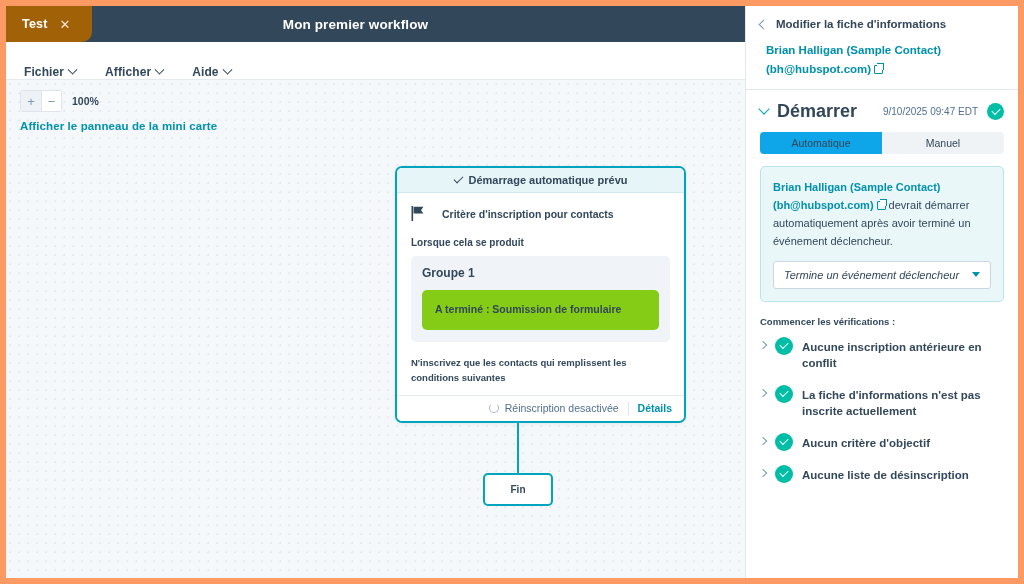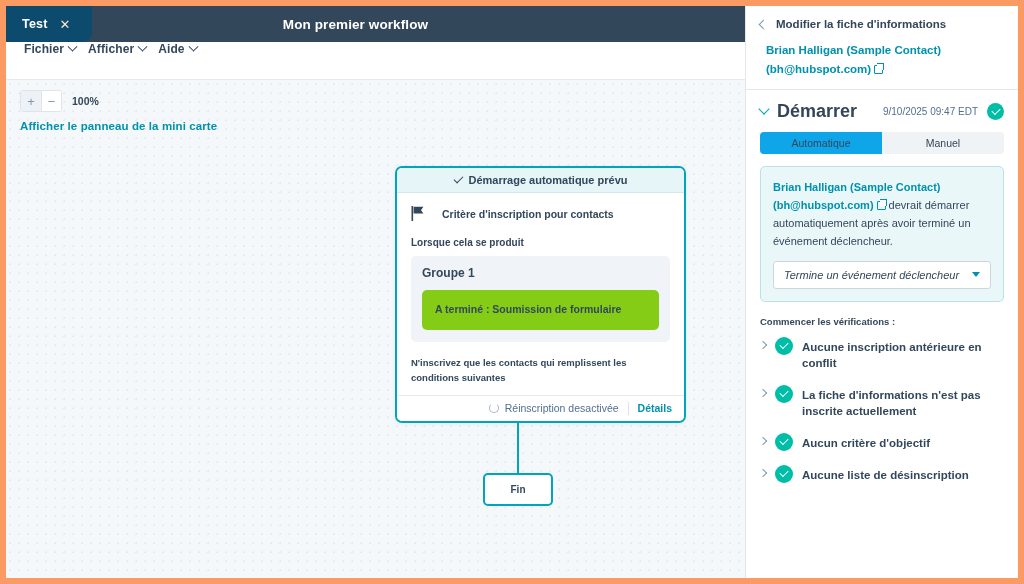--- a/index.html
+++ b/index.html
@@ -35,21 +35,21 @@
   .titlebar {
     position: relative;
     height: 36px;
     background: #33475b;
     display: flex; align-items: center;
     flex: 0 0 36px;
   }
   .tab {
     position: absolute; left: 0; top: 0;
     width: 86px; height: 36px;
-    background: #0c4a6e;
+    background: #a16207;
     border-radius: 0 0 10px 0;
     display: flex; align-items: center;
     gap: 12px;
     padding-left: 16px;
     color: #ffffff;
     font-size: 12.5px; font-weight: bold;
     letter-spacing: .2px;
   }
   .tab-close {
     font-size: 13px; font-weight: normal; color: #ffe3d2;
@@ -61,22 +61,22 @@
     font-size: 13.5px; font-weight: bold;
     letter-spacing: .1px;
     padding-right: 40px;
   }
 
   
   .menubar {
     height: 38px; flex: 0 0 38px;
     background: #ffffff;
     border-bottom: 1px solid #e5eaef;
-    display: flex; align-items: flex-start;
-    padding-left: 18px; gap: 12px;
+    display: flex; align-items: flex-end;
+    padding-left: 18px; gap: 29px;
   }
   .menu-item {
     font-size: 12px; font-weight: bold; color: #33475b;
     display: flex; align-items: center; gap: 5px;
     cursor: pointer; letter-spacing: .1px;
   }
   .caret {
     display: inline-block;
     width: 7px; height: 7px;
     border-right: 1.4px solid #33475b;

